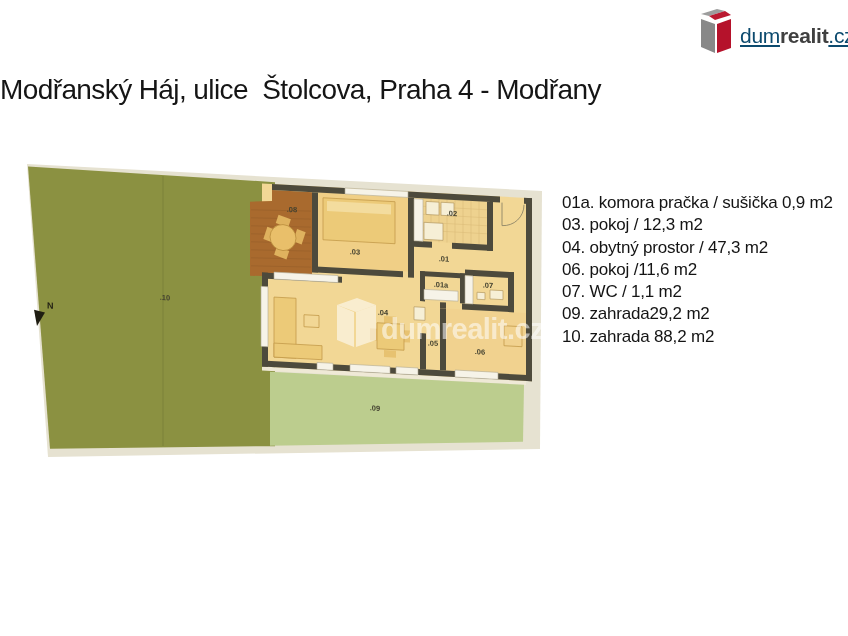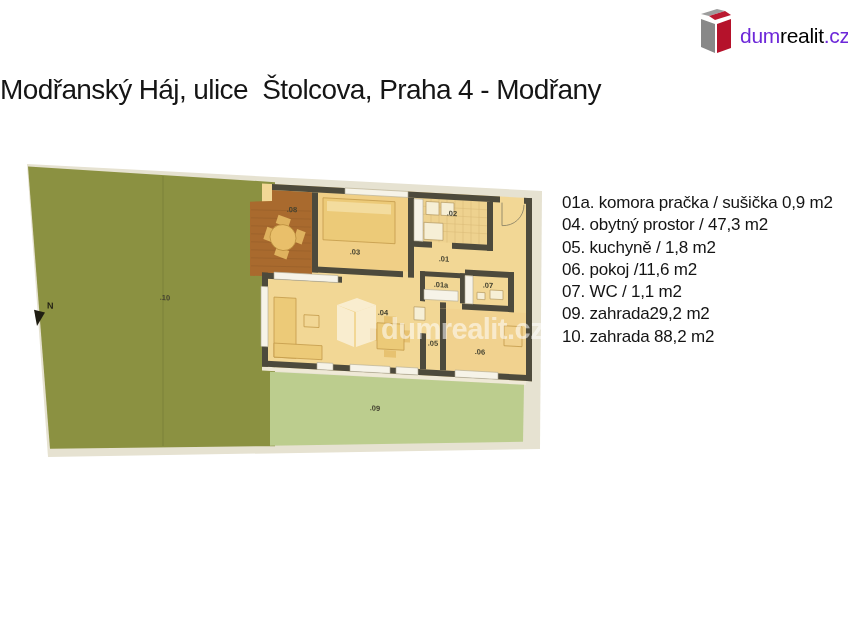--- a/index.html
+++ b/index.html
@@ -4,22 +4,22 @@
 <style>
   html,body{margin:0;padding:0;background:#fff;}
   body{width:848px;height:636px;position:relative;overflow:hidden;
        font-family:"Liberation Sans","DejaVu Sans",sans-serif;}
   .page{position:absolute;inset:0;background:#fff;}
   .title{position:absolute;left:0;top:74px;width:830px;text-align:left;
          font-size:28px;letter-spacing:-0.6px;color:#151515;white-space:pre;}
   .logo{position:absolute;left:698px;top:6px;display:flex;align-items:flex-end;}
   .logo svg{width:36px;height:48px;display:block;}
   .logo-text{font-size:21px;letter-spacing:-0.3px;margin:0 0 6px 6px;white-space:nowrap;}
-  .logo-text .g{color:#6d28d9;}
-  .logo-text .r{color:#000000;font-weight:400;}
+  .logo-text .g{color:#0c4a6e;text-decoration:underline;}
+  .logo-text .r{color:#404040;font-weight:700;}
   .legend{position:absolute;left:562px;top:192px;font-size:17px;line-height:22.3px;
           color:#141414;letter-spacing:-0.2px;white-space:nowrap;}
   .plan-svg{position:absolute;left:0;top:0;}
   .wall{fill:#4d4a3c;}
   .win{fill:#f6f3e8;stroke:#b2ab93;stroke-width:0.6;}
   .furn{fill:#ecca78;stroke:#c49b4a;stroke-width:0.8;}
   .fix{fill:#f6efd6;stroke:#b59a62;stroke-width:0.7;}
   .rlabel{font-size:7.5px;font-weight:700;fill:#42402f;text-anchor:middle;}
   .wm{fill:#ffffff;opacity:0.55;}
 </style>
@@ -180,21 +180,21 @@
         <polygon class="wm" points="337,305 357,298 376,305 356,312" opacity="0.5"></polygon>
         <polygon class="wm" points="337,305 354,312 354,347 337,340" opacity="0.62"></polygon>
         <polygon class="wm" points="356,312 376,305 376,340 356,347" opacity="0.45"></polygon>
       </g>
       <text x="381" y="339" font-size="29" font-weight="600" fill="#ffffff" opacity="0.55" letter-spacing="-0.5">dumrealit.cz</text>
     </g>
   </svg>
 
   <div class="legend">
     <div>01a. komora pračka / sušička 0,9 m2</div>
+    <div>03. pokoj / 12,3 m2</div>
     <div>04. obytný prostor / 47,3 m2</div>
-    <div>05. kuchyně / 1,8 m2</div>
     <div>06. pokoj /11,6 m2</div>
     <div>07. WC / 1,1 m2</div>
     <div>09. zahrada29,2 m2</div>
     <div>10. zahrada 88,2 m2</div>
   </div>
 
 </div>
 
 </body></html>

